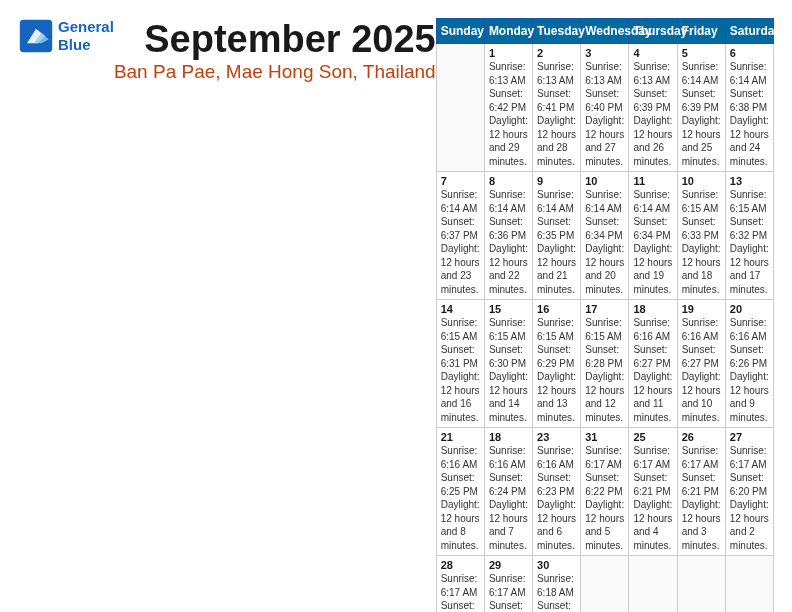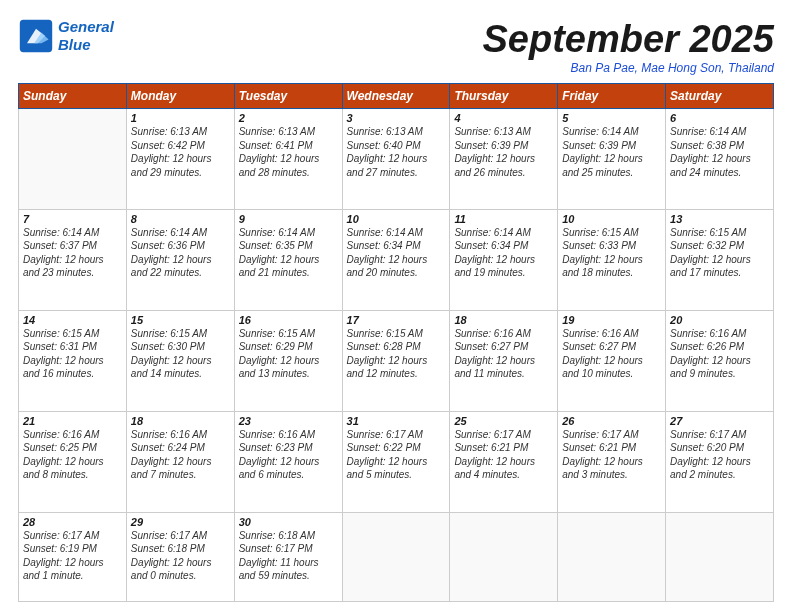--- a/index.html
+++ b/index.html
@@ -8,22 +8,20 @@
       height: 612px;
       font-family: Arial, sans-serif;
       background: #fff;
       overflow: hidden;
     }
     .page {
       width: 792px;
       height: 612px;
       padding: 18px 18px 10px 18px;
       display: flex;
-      flex-direction: column;
-      font-style: italic;
     }
     .header {
       display: flex;
       justify-content: space-between;
       align-items: flex-start;
       margin-bottom: 8px;
     }
     .logo {
       display: flex;
       align-items: center;
@@ -44,32 +42,32 @@
     }
     .title-block {
       text-align: right;
     }
     .main-title {
       font-size: 38px;
       font-weight: bold;
       color: #1a1a1a;
     }
     .subtitle {
-      font-size: 12px;
-      color: #1d4ed8;
+      font-size: 19px;
+      color: #c2410c;
     }
     .calendar {
       flex: 1;
       border: 1px solid #ccc;
       border-collapse: collapse;
       width: 100%;
       table-layout: fixed;
     }
     .calendar th {
-      background: #c2410c;
+      background: #0369a1;
       color: #fff;
       font-size: 12px;
       font-weight: bold;
       padding: 5px 4px;
       text-align: left;
       border: 1px solid #1a56a0;
     }
     .calendar td {
       border: 1px solid #ccc;
       vertical-align: top;

